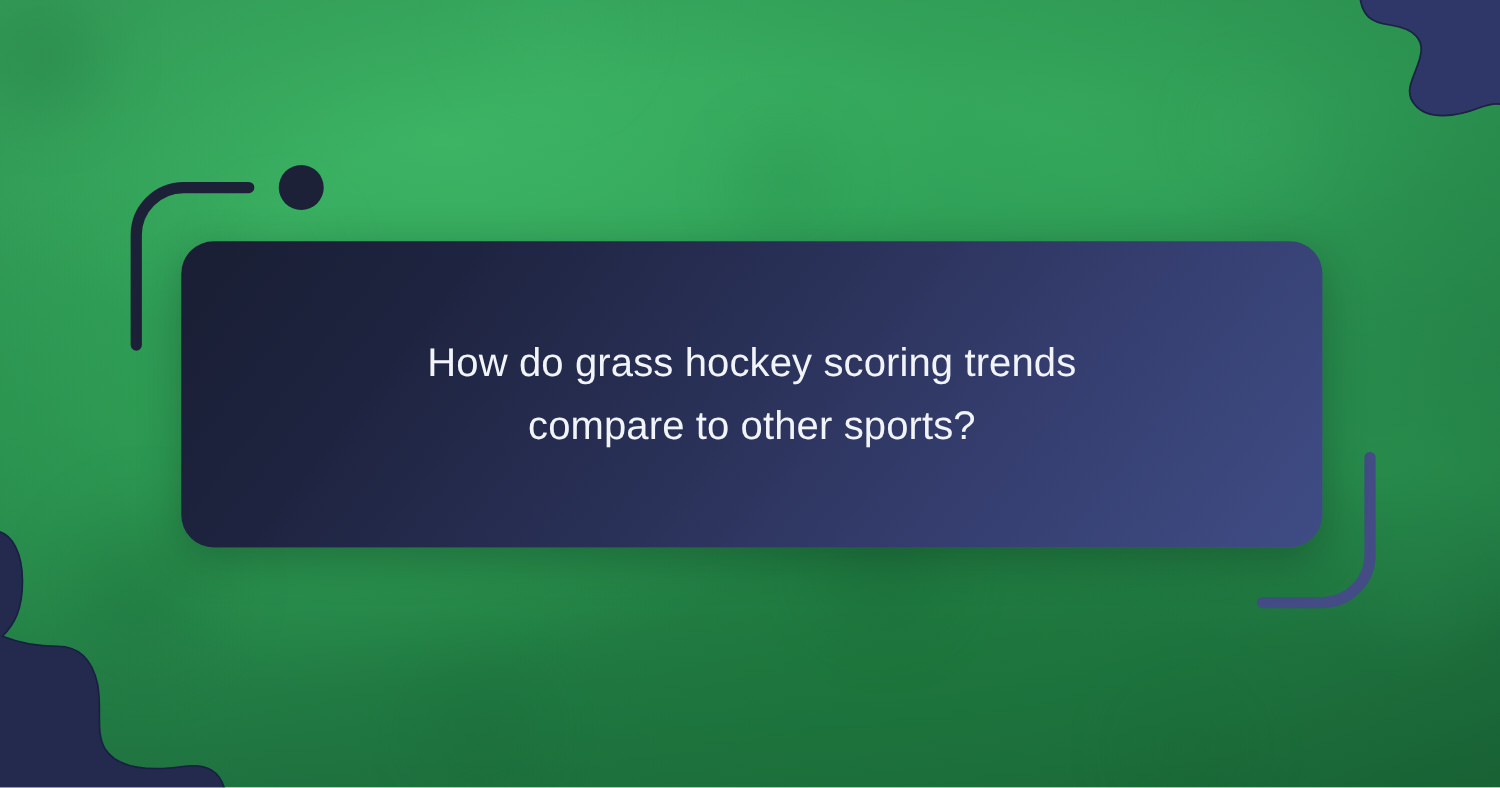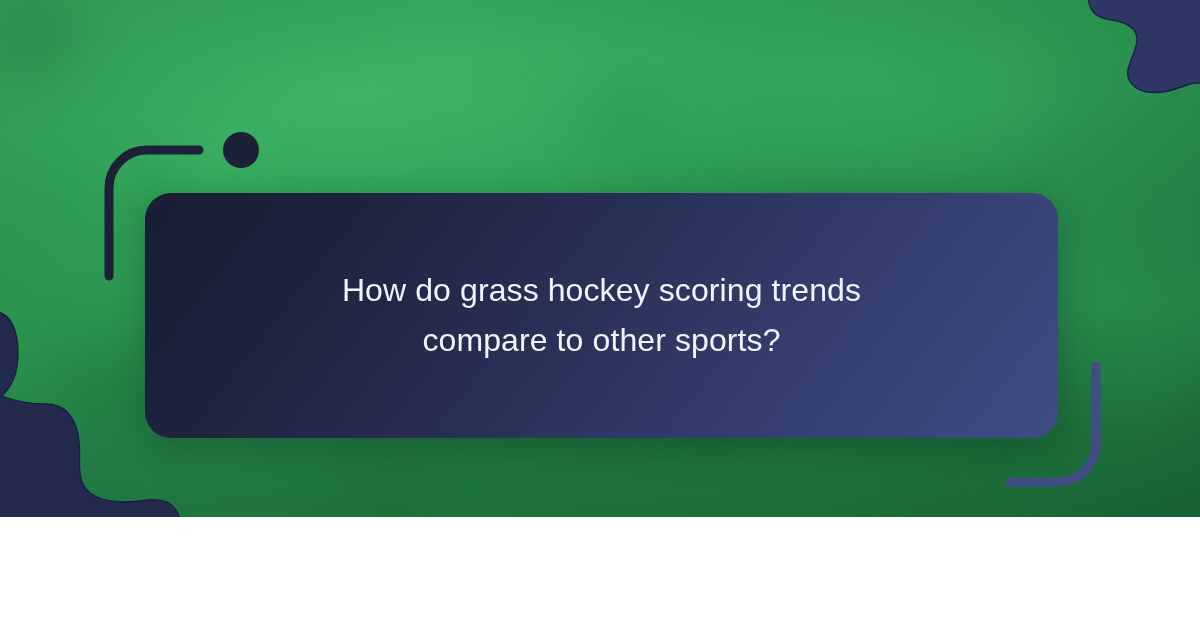--- a/index.html
+++ b/index.html
@@ -5,21 +5,21 @@
   * { margin:0; padding:0; box-sizing:border-box; }
 
   html, body {
     width:1200px; height:630px;
     overflow:hidden;
     font-family:"Liberation Sans", sans-serif;
   }
 
   #stage {
     position:relative;
-    width:1200px; height:517px;
+    width:1200px; height:630px;
     overflow:hidden;
     background:#fca5a5;
   }
 
   
   .bg-base {
     position:absolute; inset:0;
     background:
       radial-gradient(ellipse 55% 45% at 30% 18%, #3cb464 0%, rgba(60,180,100,0) 62%),
       radial-gradient(ellipse 45% 40% at 72% 12%, #35a85c 0%, rgba(53,168,92,0) 60%),

